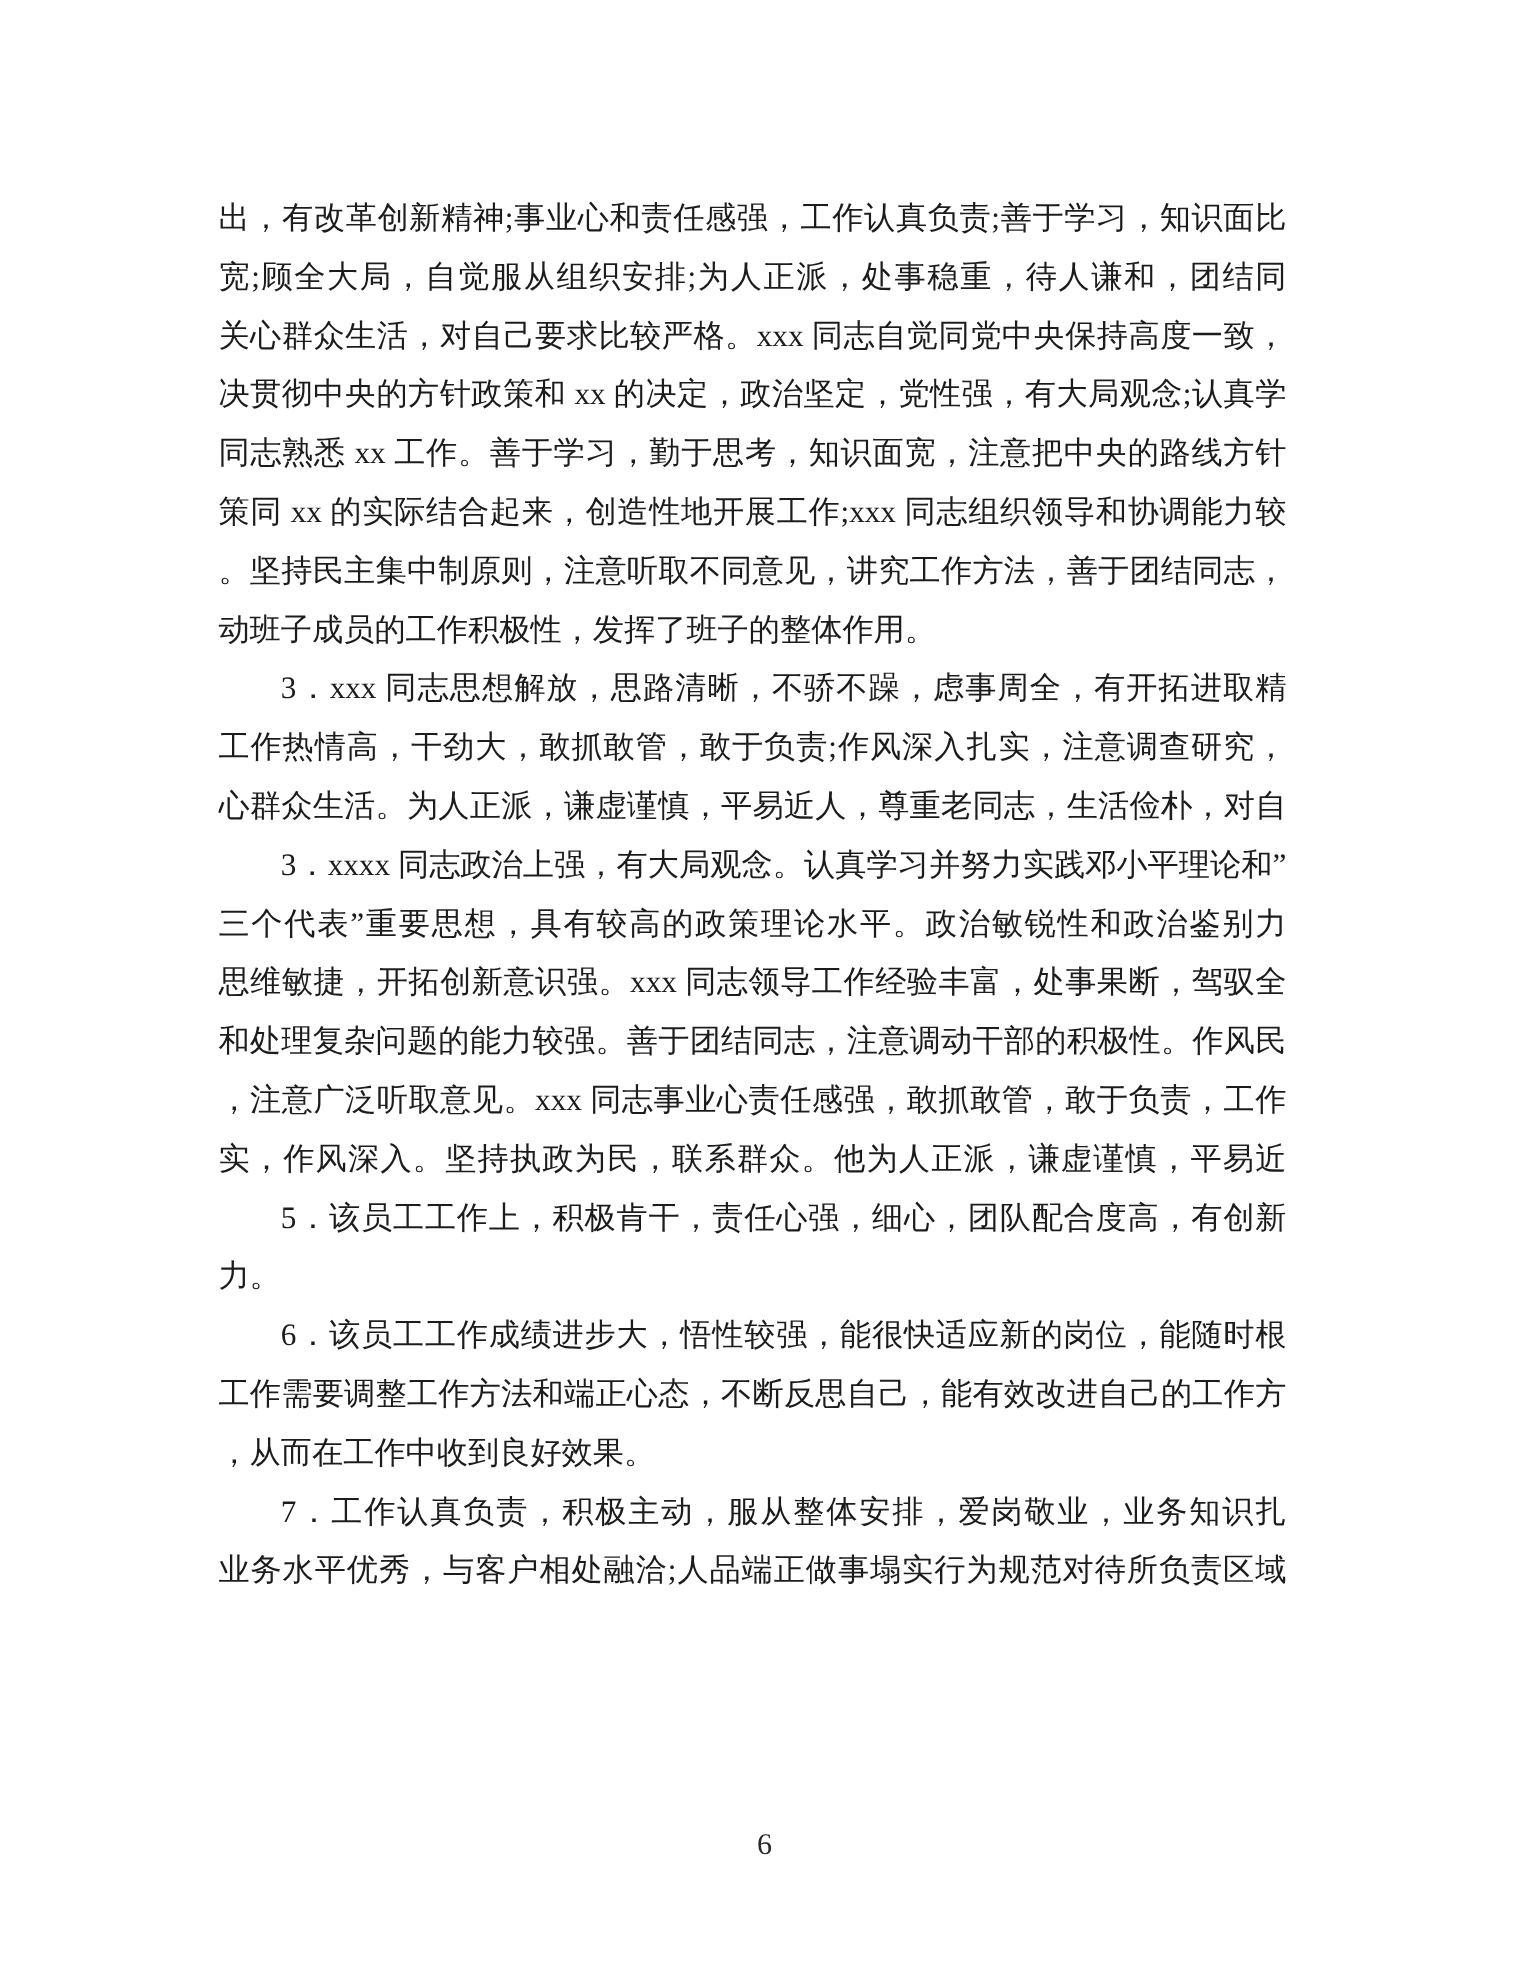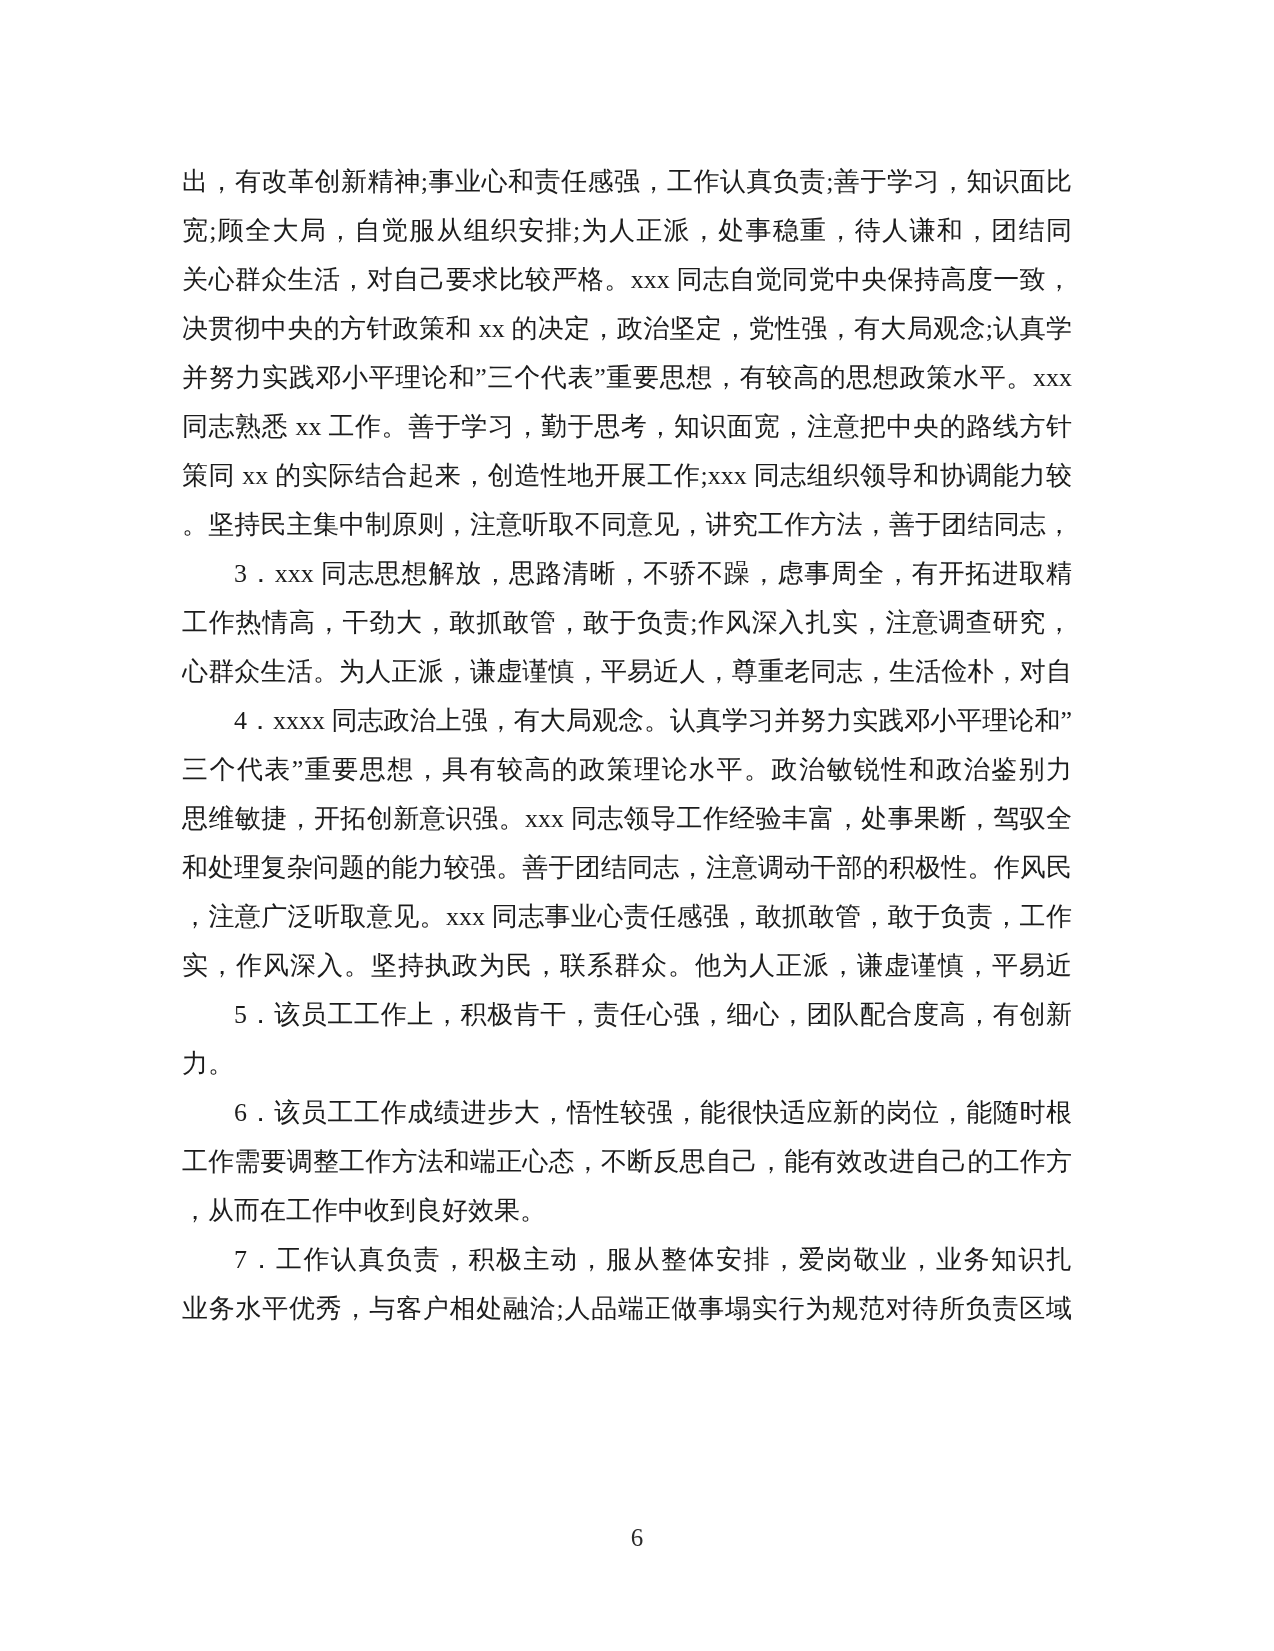--- a/index.html
+++ b/index.html
@@ -59,32 +59,32 @@
 </head>
 <body>
 
 <div class="page">
   <div class="content" id="doc-body">
       <div class="paragraph">
         <div class="line">出，有改革创新精神;事业心和责任感强，工作认真负责;善于学习，知识面比较</div>
         <div class="line">宽;顾全大局，自觉服从组织安排;为人正派，处事稳重，待人谦和，团结同志，</div>
         <div class="line">关心群众生活，对自己要求比较严格。xxx 同志自觉同党中央保持高度一致，坚</div>
         <div class="line">决贯彻中央的方针政策和 xx 的决定，政治坚定，党性强，有大局观念;认真学习</div>
-        <div class="line">并努力实践邓小平理论和”三个代表”重要思想，有较高的思想政策水平。xxx</div>
         <div class="line">同志熟悉 xx 工作。善于学习，勤于思考，知识面宽，注意把中央的路线方针政</div>
         <div class="line">策同 xx 的实际结合起来，创造性地开展工作;xxx 同志组织领导和协调能力较强</div>
         <div class="line">。坚持民主集中制原则，注意听取不同意见，讲究工作方法，善于团结同志，调</div>
+        <div class="line last">动班子成员的工作积极性，发挥了班子的整体作用。</div>
       </div>
       <div class="paragraph">
         <div class="line indent">3．xxx 同志思想解放，思路清晰，不骄不躁，虑事周全，有开拓进取精神;</div>
         <div class="line">工作热情高，干劲大，敢抓敢管，敢于负责;作风深入扎实，注意调查研究，关</div>
         <div class="line">心群众生活。为人正派，谦虚谨慎，平易近人，尊重老同志，生活俭朴，对自己</div>
       </div>
       <div class="paragraph">
-        <div class="line indent">4．xxxx 同志政治上强，有大局观念。认真学习并努力实践邓小平理论和”</div>
+        <div class="line indent">3．xxxx 同志政治上强，有大局观念。认真学习并努力实践邓小平理论和”</div>
         <div class="line">三个代表”重要思想，具有较高的政策理论水平。政治敏锐性和政治鉴别力强，</div>
         <div class="line">思维敏捷，开拓创新意识强。xxx 同志领导工作经验丰富，处事果断，驾驭全局</div>
         <div class="line">和处理复杂问题的能力较强。善于团结同志，注意调动干部的积极性。作风民主</div>
         <div class="line">，注意广泛听取意见。xxx 同志事业心责任感强，敢抓敢管，敢于负责，工作务</div>
         <div class="line">实，作风深入。坚持执政为民，联系群众。他为人正派，谦虚谨慎，平易近人，</div>
       </div>
       <div class="paragraph">
         <div class="line indent">5．该员工工作上，积极肯干，责任心强，细心，团队配合度高，有创新能</div>
         <div class="line last">力。</div>
       </div>

